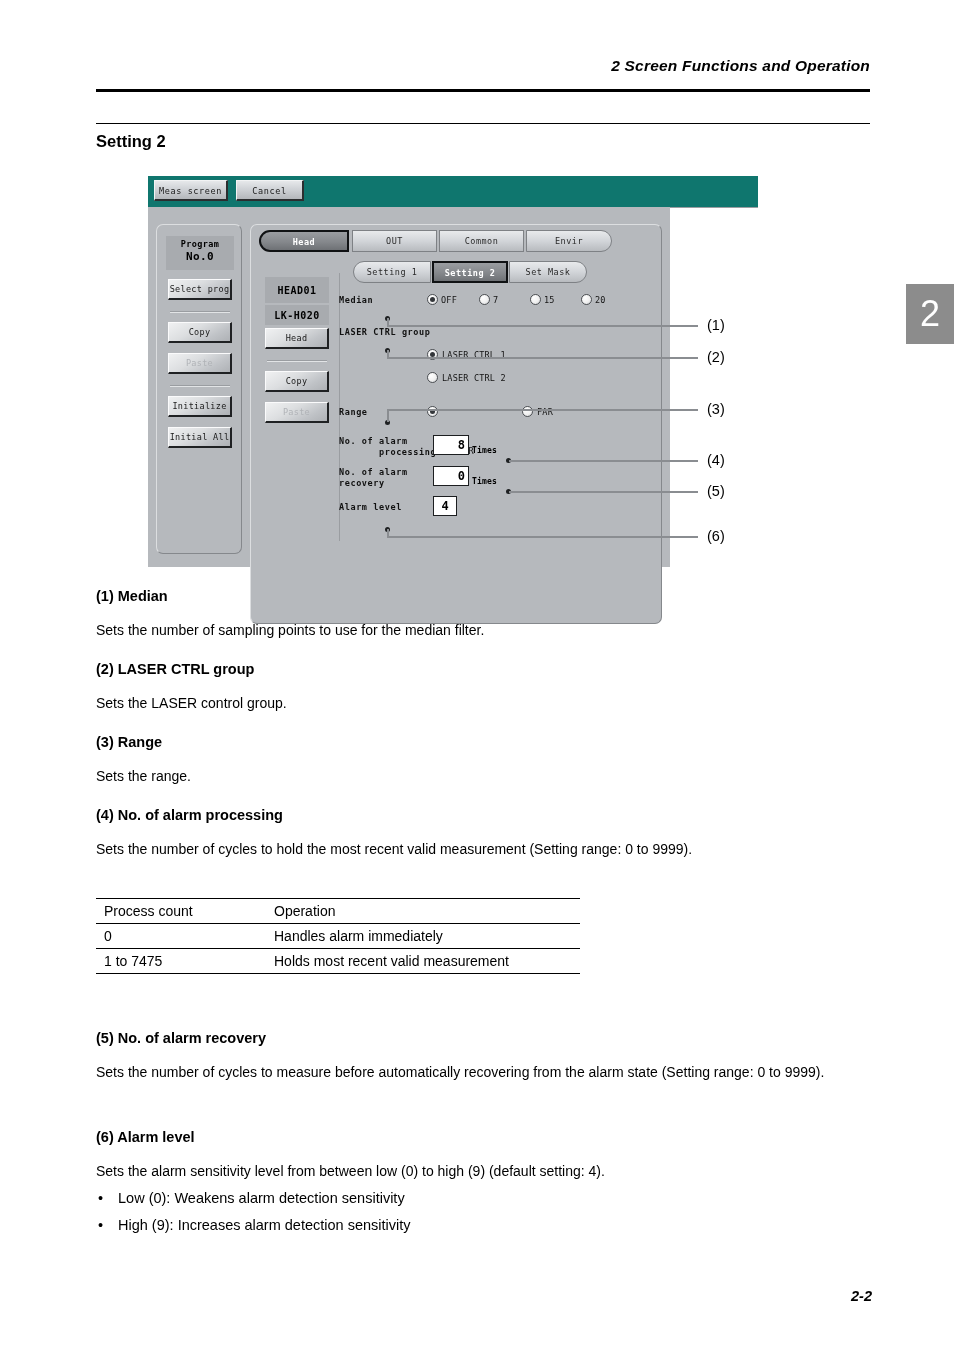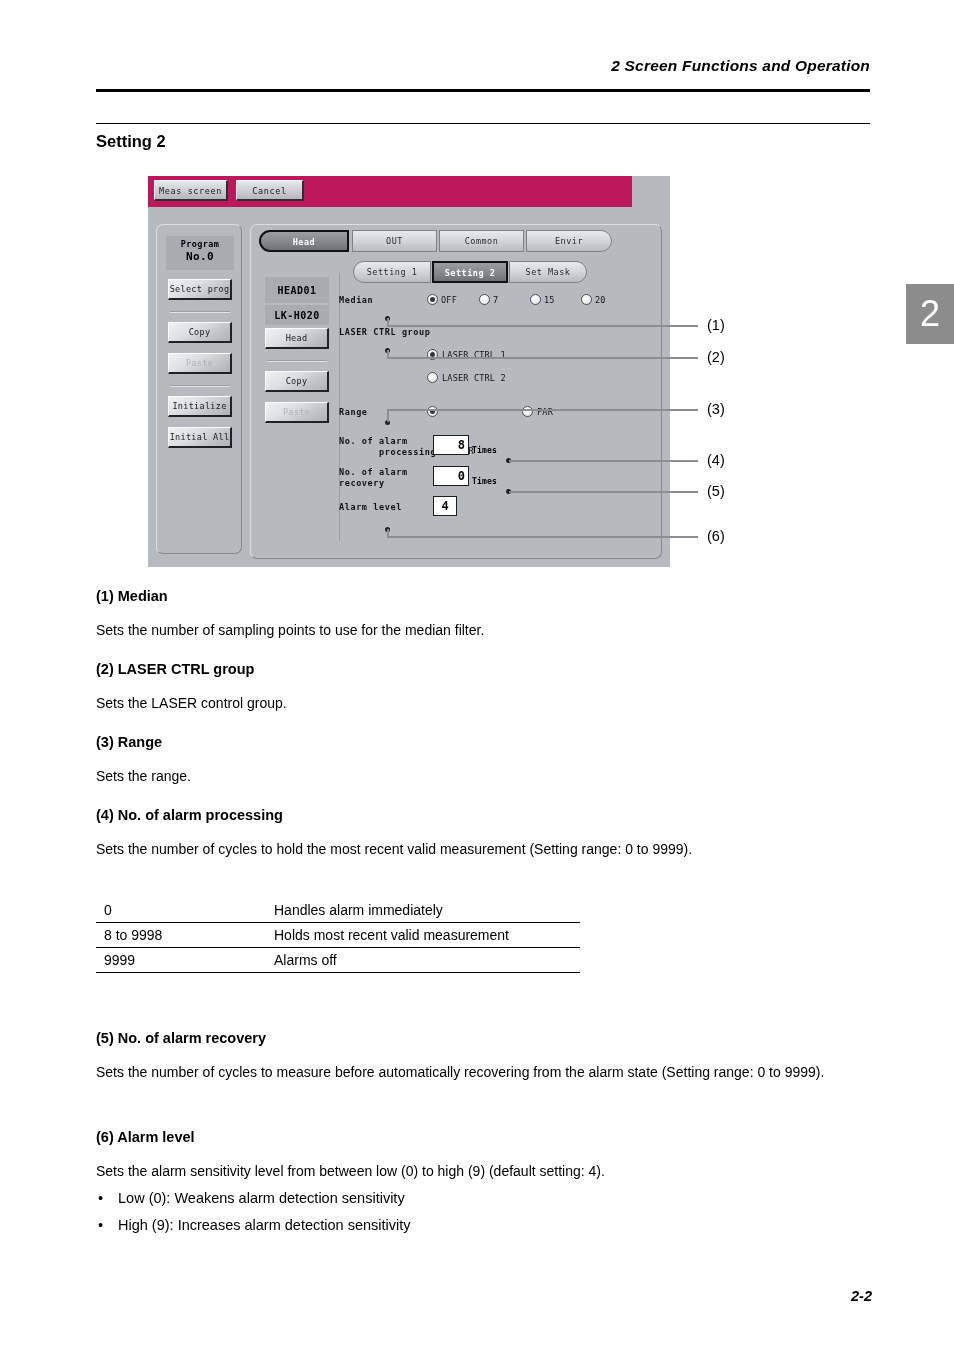--- a/index.html
+++ b/index.html
@@ -76,22 +76,22 @@
     top: 176px;
     width: 522px;
     height: 391px;
     background: #b6b9bd;
     font-family: "DejaVu Sans Mono", monospace;
   }
   
   .dev-toolbar {
     position: absolute;
     left: 0; top: 0;
-    width: 484px; height: 31px;
-    background: #be185d;
+    width: 610px; height: 31px;
+    background: #0f766e;
     border-bottom: 1px solid #9a9da1;
   }
   .tb-btn {
     position: absolute;
     top: 4px;
     height: 21px;
     background: linear-gradient(180deg,#e6e8ea 0%, #cfd2d6 45%, #b4b7bb 100%);
     border-top: 1px solid #f2f3f4;
     border-left: 1px solid #f2f3f4;
     border-right: 2px solid #2c2e30;
@@ -118,21 +118,21 @@
   .panel {
     position: absolute;
     background: #b6b9bd;
     border: 1px solid #dcdee0;
     border-right-color: #85888c;
     border-bottom-color: #85888c;
     border-radius: 7px;
     box-sizing: border-box;
   }
   .panel-left { left: 8px; top: 17px; width: 86px; height: 330px; }
-  .panel-right { left: 102px; top: 17px; width: 412px; height: 335px; }
+  .panel-right { left: 102px; top: 17px; width: 412px; height: 400px; }
 
   .prog-label {
     position: absolute;
     left: 9px; top: 11px;
     width: 68px; height: 34px;
     background: #a8abaf;
     text-align: center;
     box-sizing: border-box;
     padding-top: 3px;
   }
@@ -491,31 +491,31 @@
 <div class="para" style="top:691px;">Sets the LASER control group.</div>
 
 <div class="h3" style="top:734px;">(3) Range</div>
 <div class="para" style="top:764px;">Sets the range.</div>
 
 <div class="h3" style="top:807px;">(4) No. of alarm processing</div>
 <div class="para" style="top:837px;">Sets the number of cycles to hold the most recent valid measurement (Setting range: 0 to 9999).</div>
 
 <table class="tbl">
   <tbody>
+      <tr>
+    <th class="c1">Process count</th>
+    <th>Operation</th>
+  </tr>
   <tr>
     <td class="c1">0</td>
     <td>Handles alarm immediately</td>
   </tr>
   <tr>
-    <td class="c1">8 to 9998</td>
+    <td class="c1">1 to 7475</td>
     <td>Holds most recent valid measurement</td>
-  </tr>
-  <tr>
-    <td class="c1">9999</td>
-    <td>Alarms off</td>
   </tr>
 </tbody>
   </table>
 
 <div class="h3" style="top:1030px;">(5) No. of alarm recovery</div>
 <div class="para" style="top:1060px;">Sets the number of cycles to measure before automatically recovering from the alarm state (Setting range: 0 to 9999).</div>
 
 <div class="h3" style="top:1129px;">(6) Alarm level</div>
 <div class="para" style="top:1159px;">Sets the alarm sensitivity level from between low (0) to high (9) (default setting: 4).</div>
 

